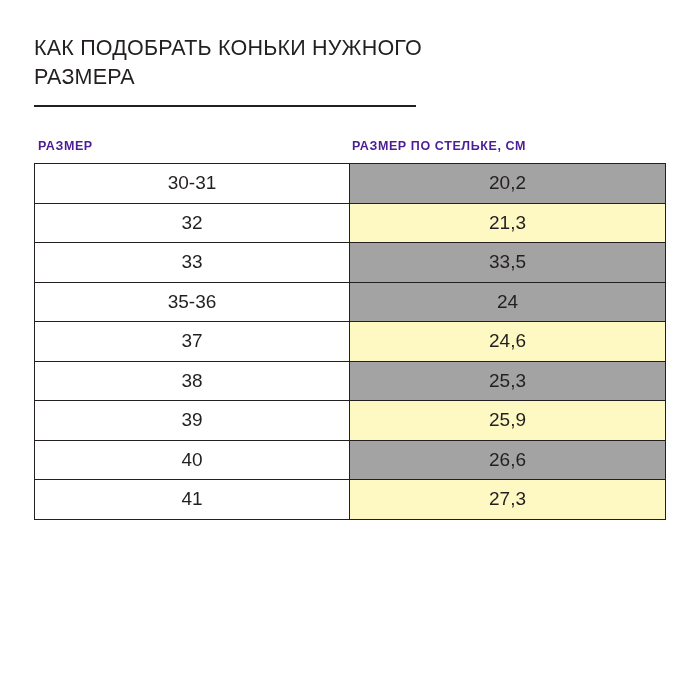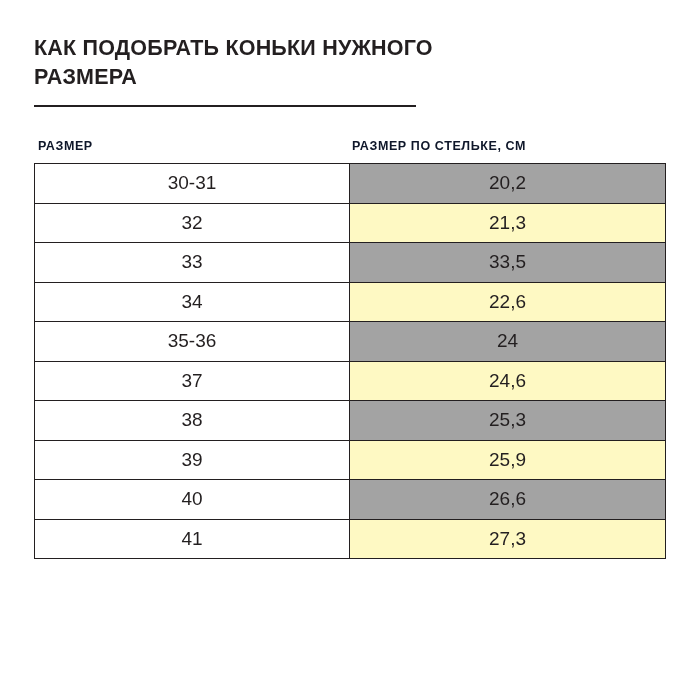--- a/index.html
+++ b/index.html
@@ -18,21 +18,21 @@
   .page {
     position: relative;
     width: 700px;
     height: 700px;
     box-sizing: border-box;
     padding: 34px 34px 0 34px;
   }
 
   .title {
     font-size: 21.5px;
-    font-weight: bold;
+    font-weight: normal;
     line-height: 1.33;
     letter-spacing: 0.2px;
     text-transform: uppercase;
     margin: 0;
     color: #231f20;
     max-width: 420px;
   }
 
   .title-rule {
     width: 382px;
@@ -41,21 +41,21 @@
     margin: 14px 0 0 0;
   }
 
   .col-headers {
     display: flex;
     margin-top: 32px;
     font-size: 12.5px;
     font-weight: bold;
     letter-spacing: 0.6px;
     text-transform: uppercase;
-    color: #0f172a;
+    color: #4c1d95;
   }
 
   .col-headers .h-size {
     width: 314px;
     box-sizing: border-box;
     padding-left: 4px;
   }
   .col-headers .h-insole {
     flex: 1;
     box-sizing: border-box;
@@ -114,24 +114,20 @@
         <td class="c-insole">20,2</td>
       </tr>
       <tr>
         <td class="c-size">32</td>
         <td class="c-insole">21,3</td>
       </tr>
       <tr class="shade">
         <td class="c-size">33</td>
         <td class="c-insole">33,5</td>
       </tr>
-      <tr>
-        <td class="c-size">34</td>
-        <td class="c-insole">22,6</td>
-      </tr>
       <tr class="shade">
         <td class="c-size">35-36</td>
         <td class="c-insole">24</td>
       </tr>
       <tr>
         <td class="c-size">37</td>
         <td class="c-insole">24,6</td>
       </tr>
       <tr class="shade">
         <td class="c-size">38</td>

